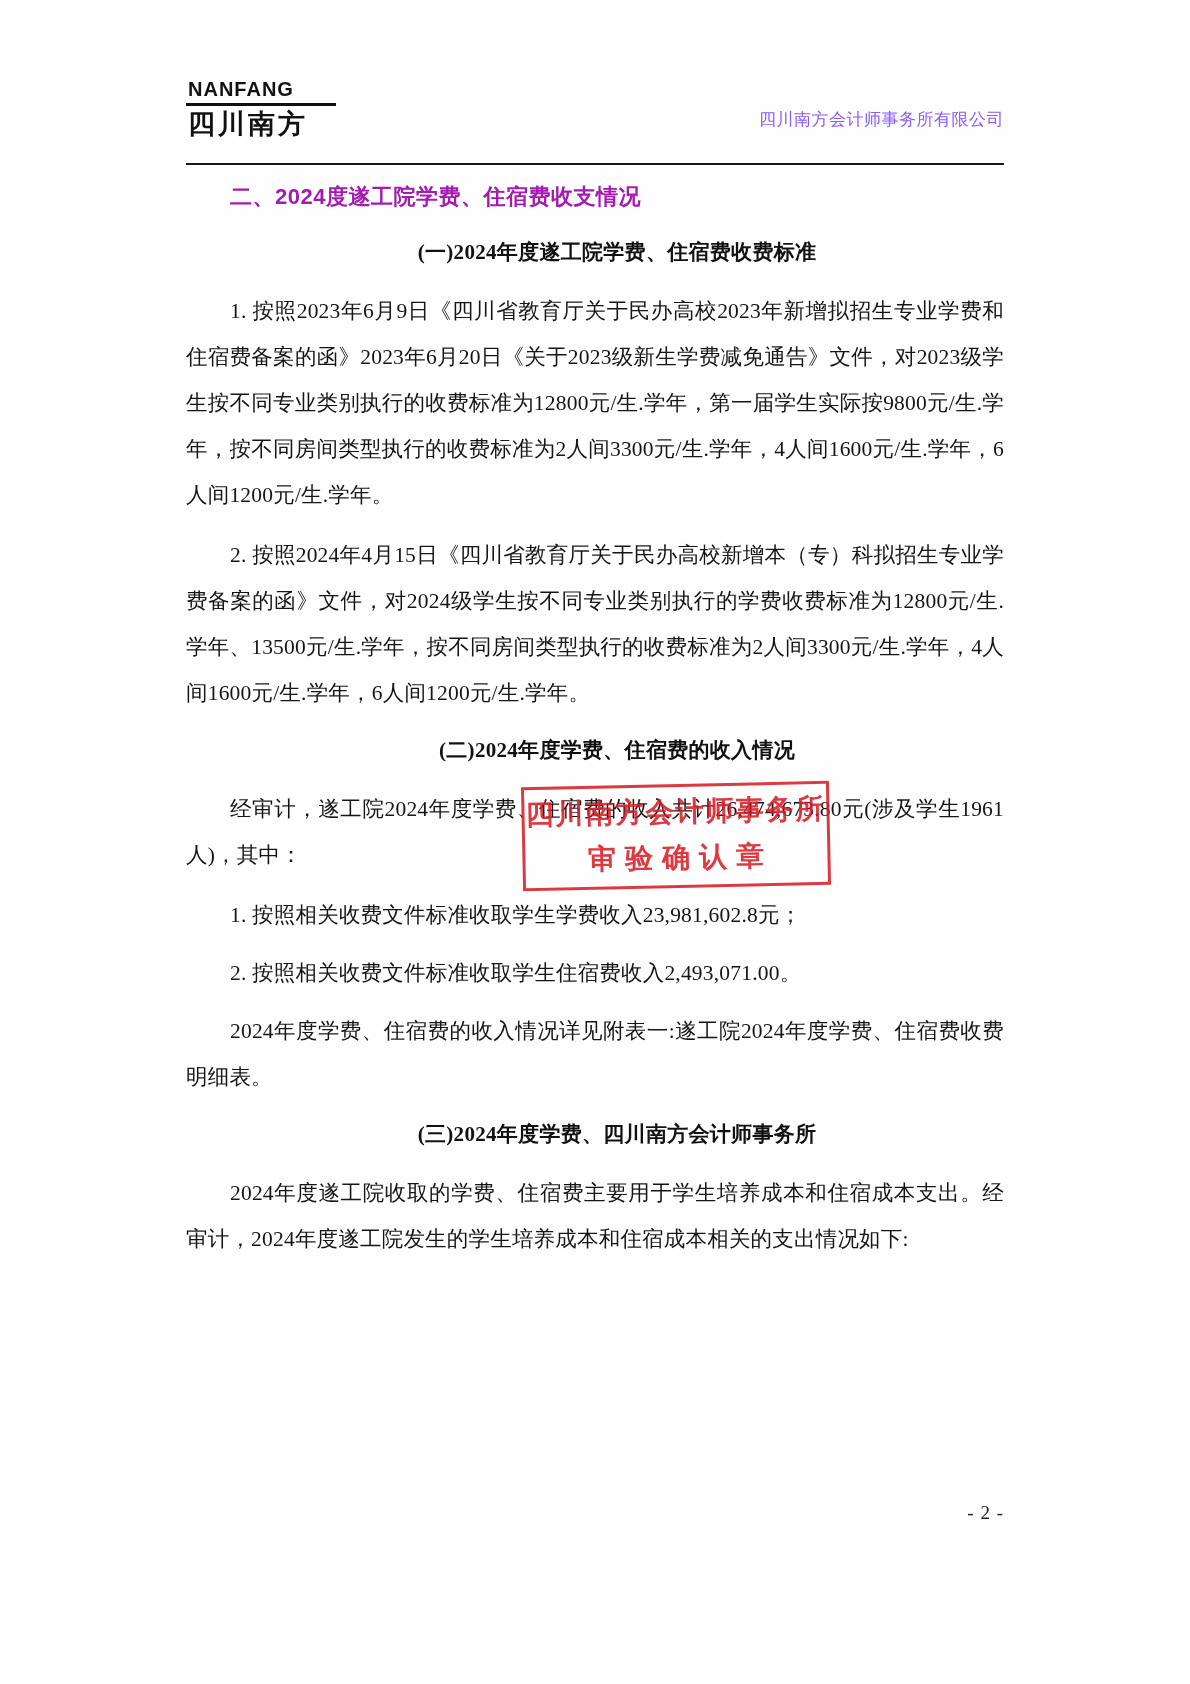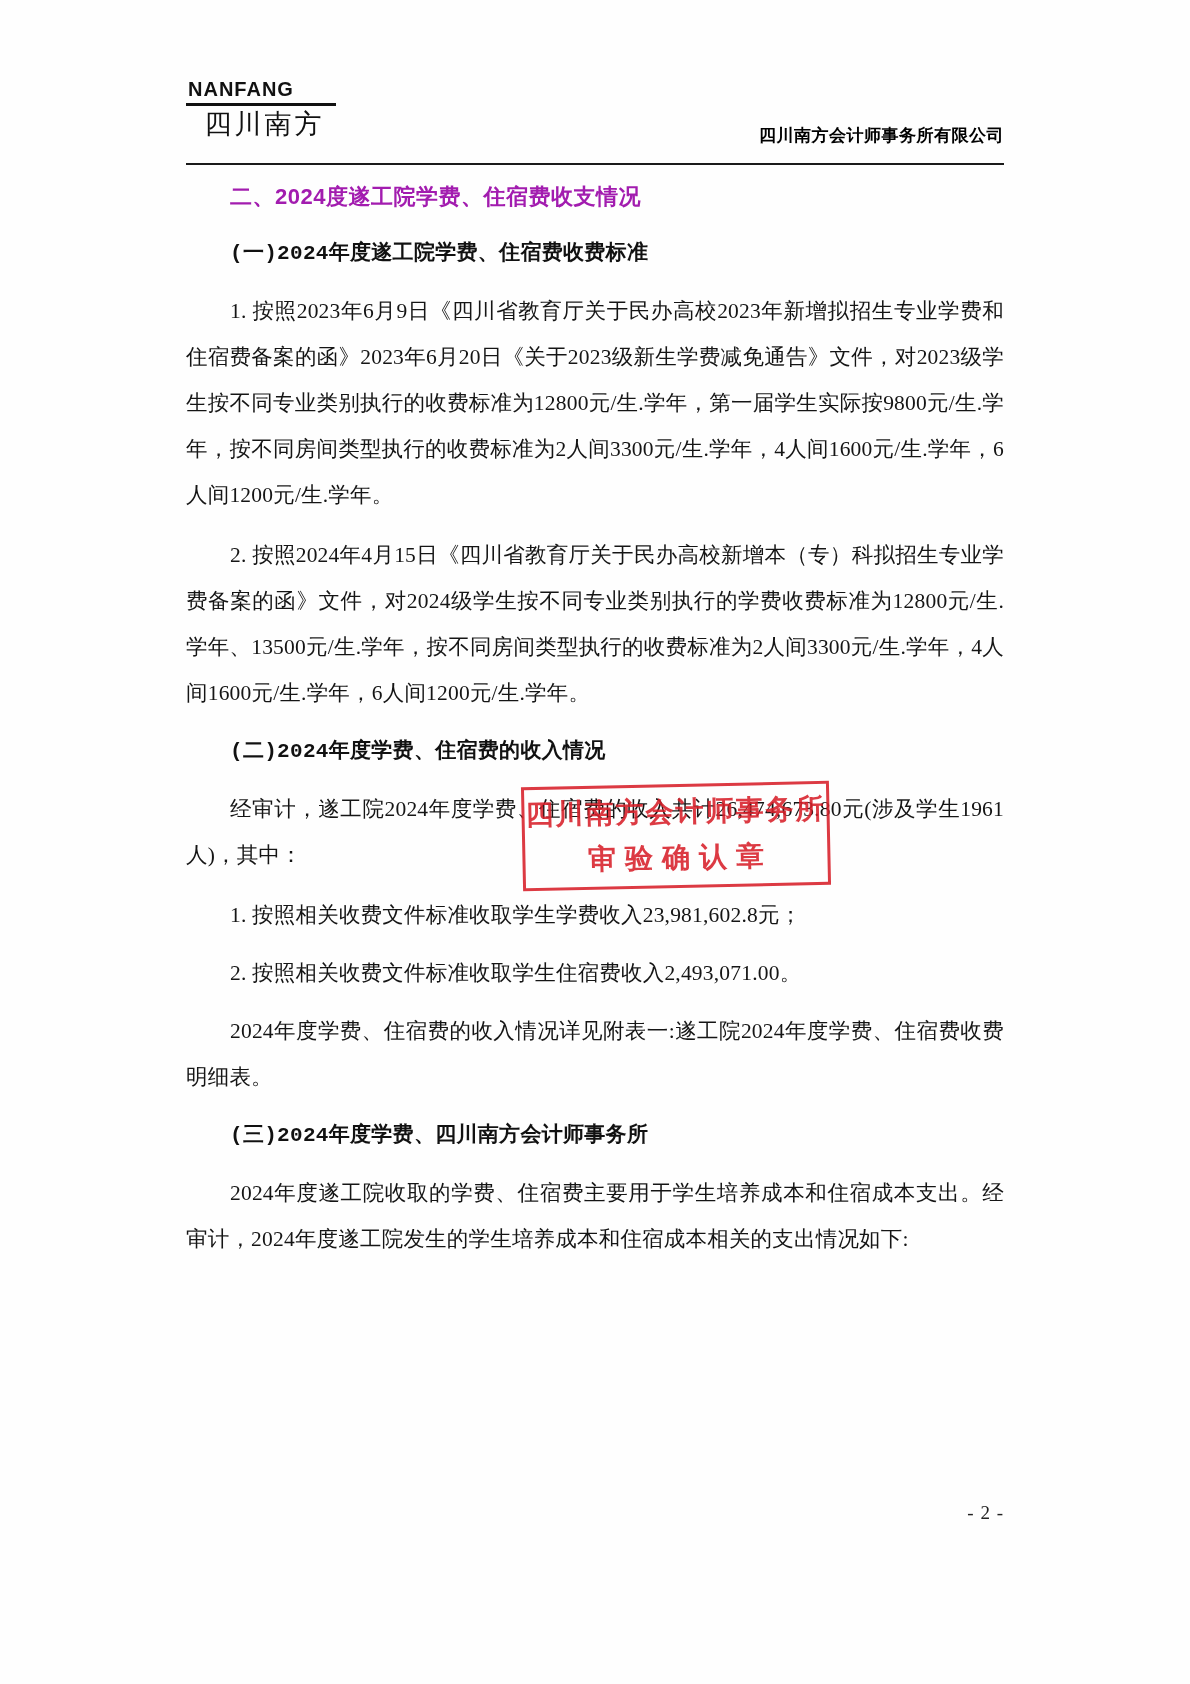--- a/index.html
+++ b/index.html
@@ -44,37 +44,36 @@
     padding-left: 2px;
   }
   .logo-rule {
     height: 3px;
     background: #111;
     margin: 3px 0 4px 0;
     width: 150px;
   }
   .logo-cn {
     font-family: "Liberation Serif", serif;
-    font-weight: normal;
+    font-weight: bold;
     font-size: 27px;
     letter-spacing: 3px;
     color: #111;
     line-height: 1.1;
     padding-left: 2px;
-    text-align: center;
   }
   .firm-name {
     position: absolute;
     right: 0;
-    top: 46px;
+    top: 30px;
     font-family: "Liberation Sans", sans-serif;
-    font-weight: bold;
+    font-weight: normal;
     font-size: 17px;
     letter-spacing: 0.5px;
-    color: #000000;
+    color: #8b5cf6;
   }
   .header-rule {
     position: absolute;
     left: 186px;
     top: 163px;
     width: 818px;
     height: 2px;
     background: #1a1a1a;
   }
 
@@ -88,27 +87,28 @@
   h2.sec {
     font-family: "Liberation Sans", sans-serif;
     font-weight: bold;
     font-size: 22px;
     margin: 0 0 26px 0;
     letter-spacing: 0.5px;
     color: #a21caf;
     padding-left: 44px;
   }
   h3.sub {
-    font-family: Liberation Mono, monospace;
+    font-family: Liberation Serif, serif;
     font-weight: bold;
     font-size: 21px;
     margin: 0 0 22px 0;
     letter-spacing: 0.3px;
     color: #111;
     padding-left: 44px;
+    text-align: center;
   }
   p.para {
     font-size: 21.5px;
     line-height: 46px;
     margin: 0 0 14px 0;
     text-align: justify;
     text-justify: inter-ideograph;
     text-indent: 44px;
     letter-spacing: 0.2px;
     color: #151515;

